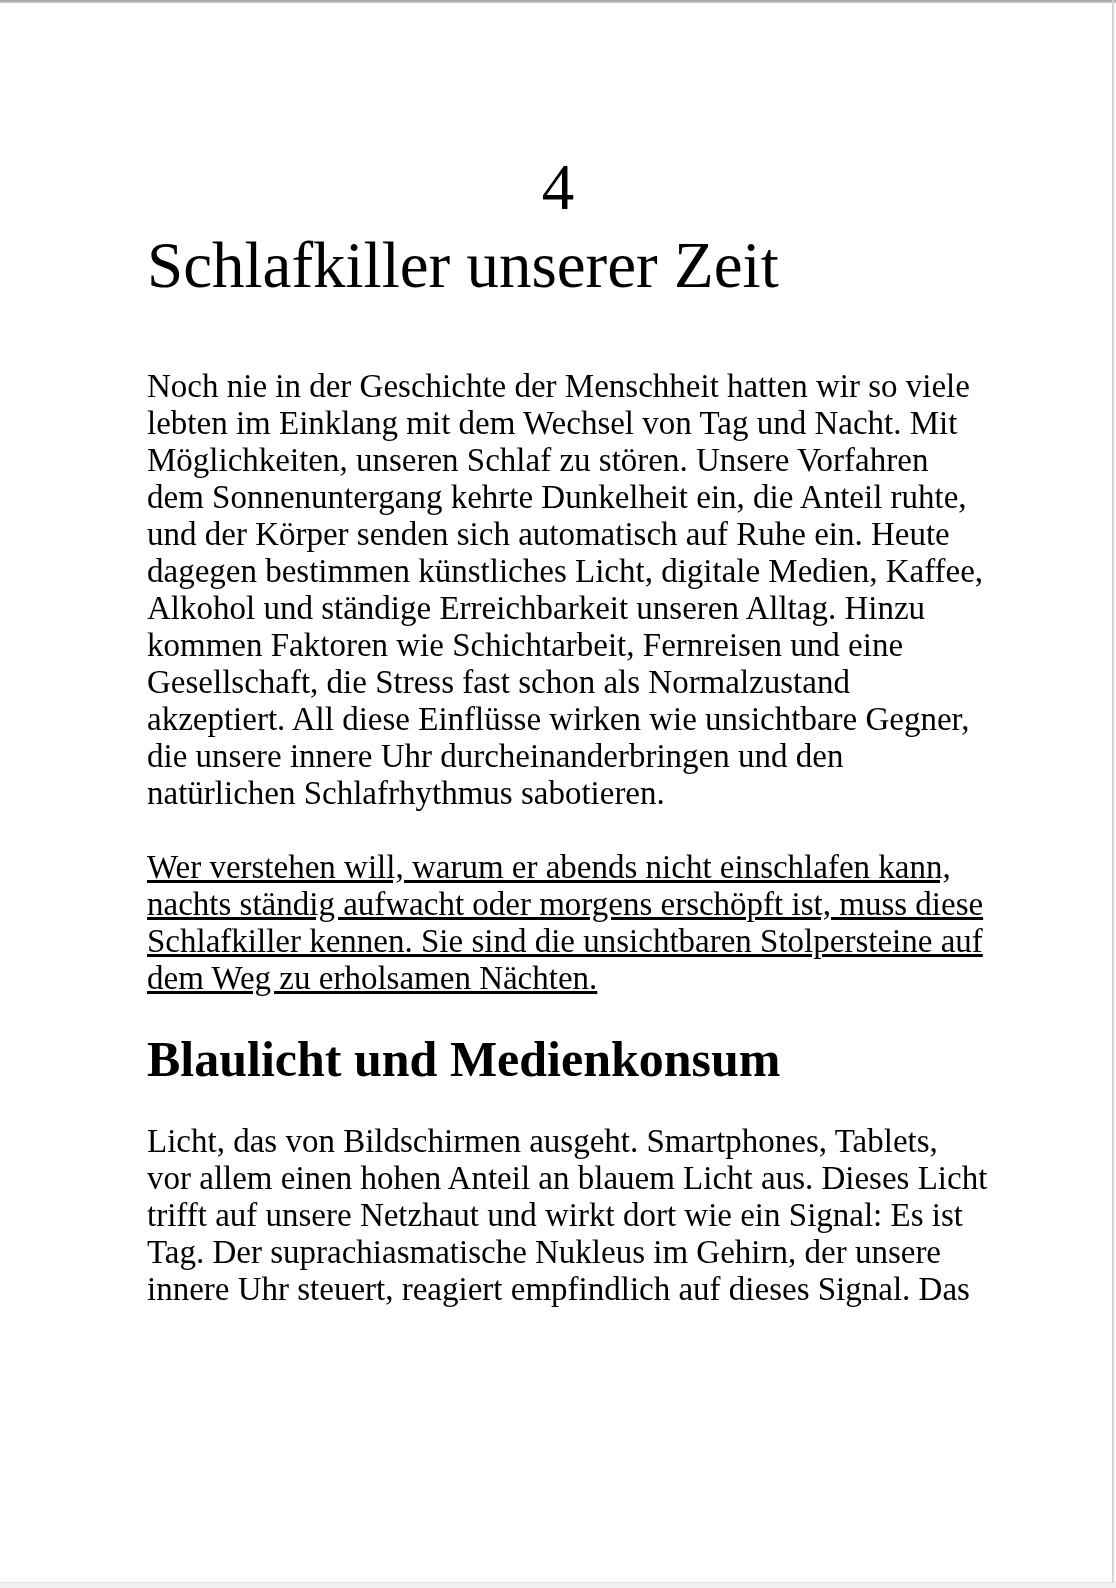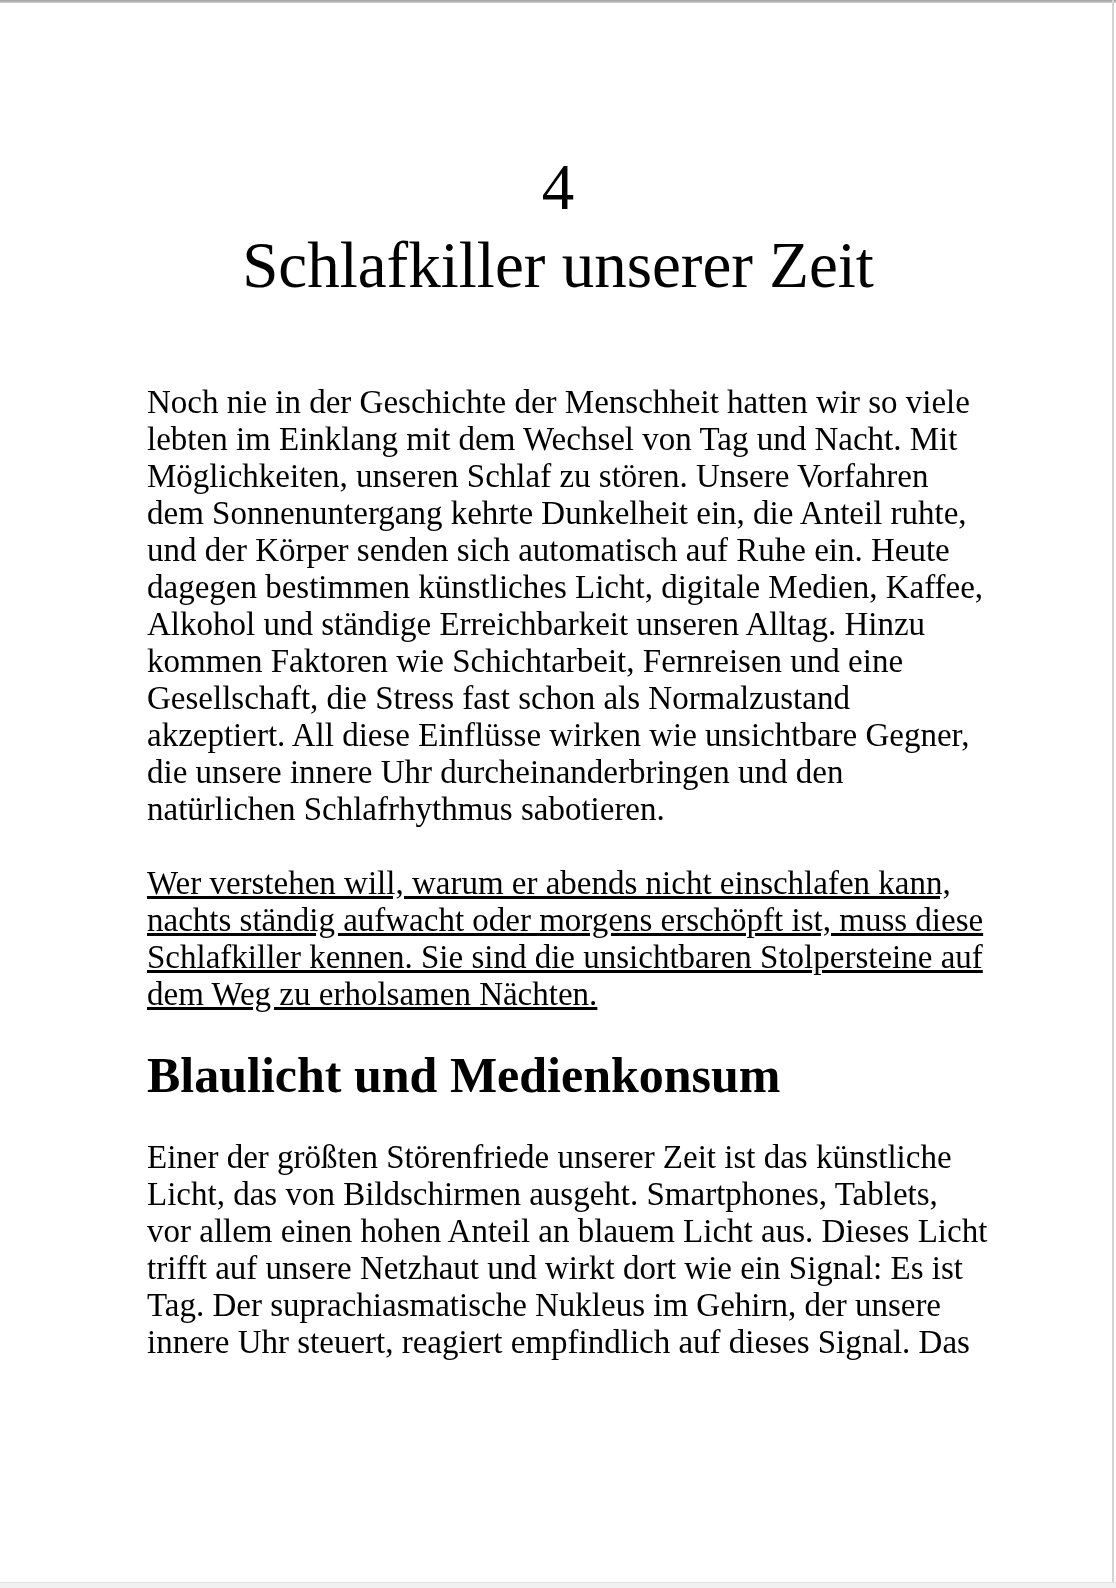--- a/index.html
+++ b/index.html
@@ -46,34 +46,33 @@
   .chapter-number {
     font-size: 65px;
     line-height: 78px;
     text-align: center;
     margin: 0;
     font-weight: normal;
   }
   .chapter-title {
     font-size: 65px;
     line-height: 78px;
-    text-align: center;
     margin: 0;
     font-weight: normal;
   }
   .para {
     margin: 0;
     font-size: 33px;
     line-height: 37px;
   }
   .para .line {
     height: 37px;
     white-space: nowrap;
   }
-  .para.p1 { margin-top: 80px; }
+  .para.p1 { margin-top: 64px; }
   .para.p2 { margin-top: 37px; text-decoration: underline; }
   .para.p3 { margin-top: 35px; }
   .section-heading {
     font-size: 50px;
     line-height: 58px;
     margin: 33px 0 0 0;
     font-weight: bold;
     white-space: nowrap;
   }
 </style>
@@ -106,21 +105,20 @@
     <div class="para p2">
         <div class="line">Wer verstehen will, warum er abends nicht einschlafen kann,</div>
         <div class="line">nachts ständig aufwacht oder morgens erschöpft ist, muss diese</div>
         <div class="line">Schlafkiller kennen. Sie sind die unsichtbaren Stolpersteine auf</div>
         <div class="line">dem Weg zu erholsamen Nächten.</div>
       </div>
 
     <h2 class="section-heading">Blaulicht und Medienkonsum</h2>
 
     <div class="para p3">
-        <div class="line">Einer der größten Störenfriede unserer Zeit ist das künstliche</div>
         <div class="line">Licht, das von Bildschirmen ausgeht. Smartphones, Tablets,</div>
         <div class="line">vor allem einen hohen Anteil an blauem Licht aus. Dieses Licht</div>
         <div class="line">trifft auf unsere Netzhaut und wirkt dort wie ein Signal: Es ist</div>
         <div class="line">Tag. Der suprachiasmatische Nukleus im Gehirn, der unsere</div>
         <div class="line">innere Uhr steuert, reagiert empfindlich auf dieses Signal. Das</div>
       </div>
   </div>
 
   <div class="edge-right"></div>
   <div class="edge-bottom"></div>

